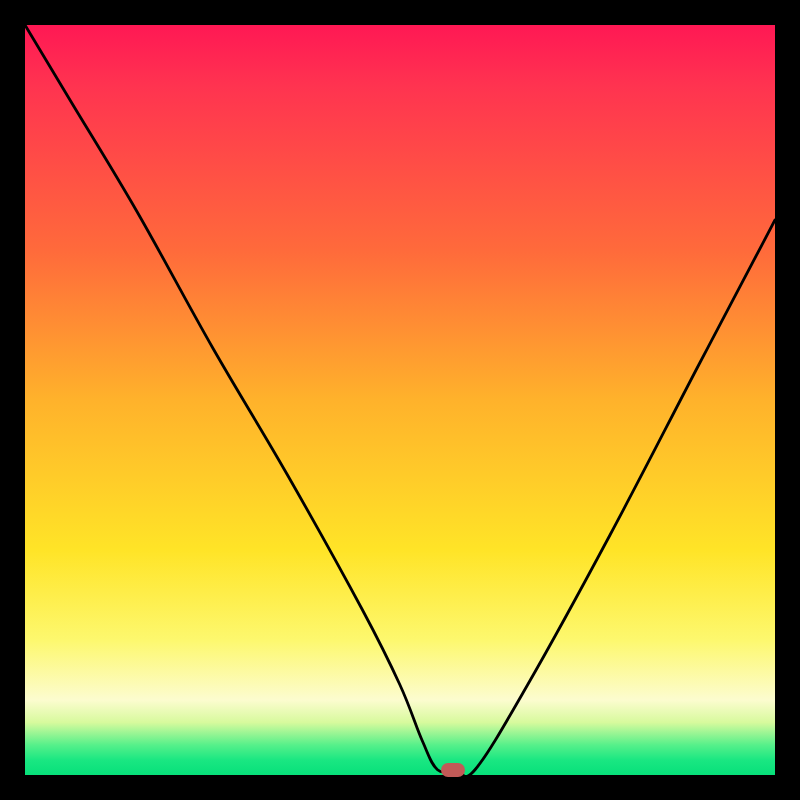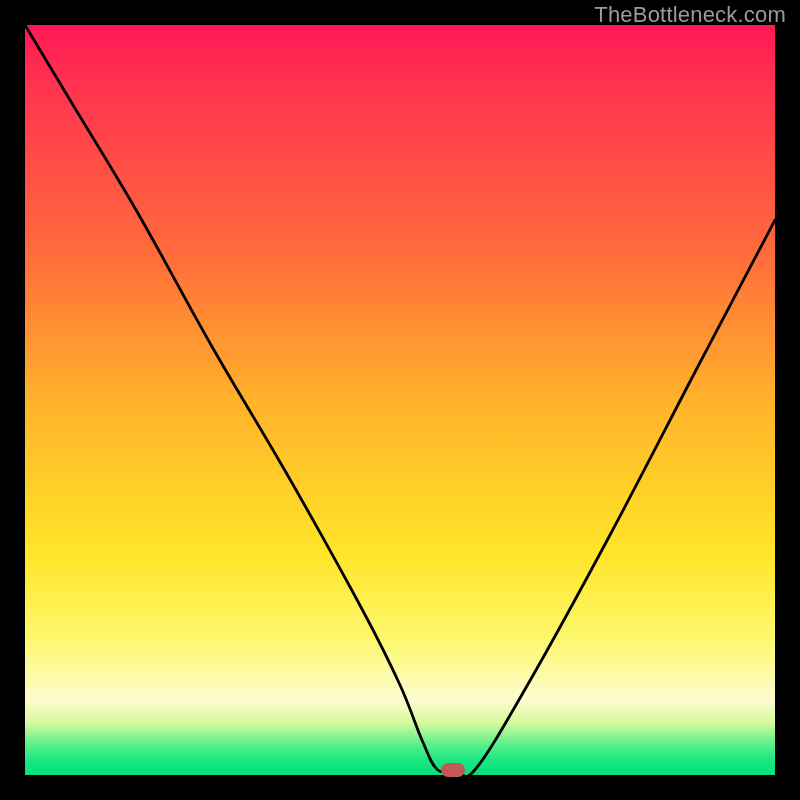--- a/index.html
+++ b/index.html
@@ -63,21 +63,20 @@
     color: #9a9a9a;
     font-size: 22px;
     font-weight: 400;
     letter-spacing: 0.2px;
   }
 </style>
 </head>
 <body>
 
 <div class="frame">
-  <div class="watermark">TheBottleneck.com</div>
 
   <div class="plot">
     <svg class="curve-svg" viewBox="0 0 750 750" preserveAspectRatio="none">
       <path id="curve-path" fill="none" stroke="#000" stroke-width="2.8" stroke-linecap="round" stroke-linejoin="round" d="M 0.00 0.00 C 8.10 13.50, 24.75 41.25, 45.00 75.00 C 65.25 108.75, 86.85 142.95, 112.50 187.50 C 138.15 232.05, 160.50 275.25, 187.50 322.50 C 214.50 369.75, 235.50 402.75, 262.50 450.00 C 289.50 497.25, 317.25 547.20, 337.50 585.00 C 357.75 622.80, 364.20 636.38, 375.00 660.00 C 385.80 683.63, 390.75 701.00, 397.50 716.25 C 404.25 731.50, 406.43 739.62, 412.50 744.75 C 418.58 749.88, 424.50 744.75, 431.25 744.75 C 438.00 744.75, 437.17 760.00, 450.00 744.75 C 462.83 729.50, 478.20 702.25, 502.50 660.00 C 526.80 617.75, 553.95 568.05, 585.00 510.00 C 616.05 451.95, 645.30 394.20, 675.00 337.50 C 704.70 280.80, 736.50 220.65, 750.00 195.00"></path>
     </svg>
     <div class="marker" id="marker" style="left: 427.5px; top: 744.75px;"></div>
   </div>
 </div>
 
 </body></html>

